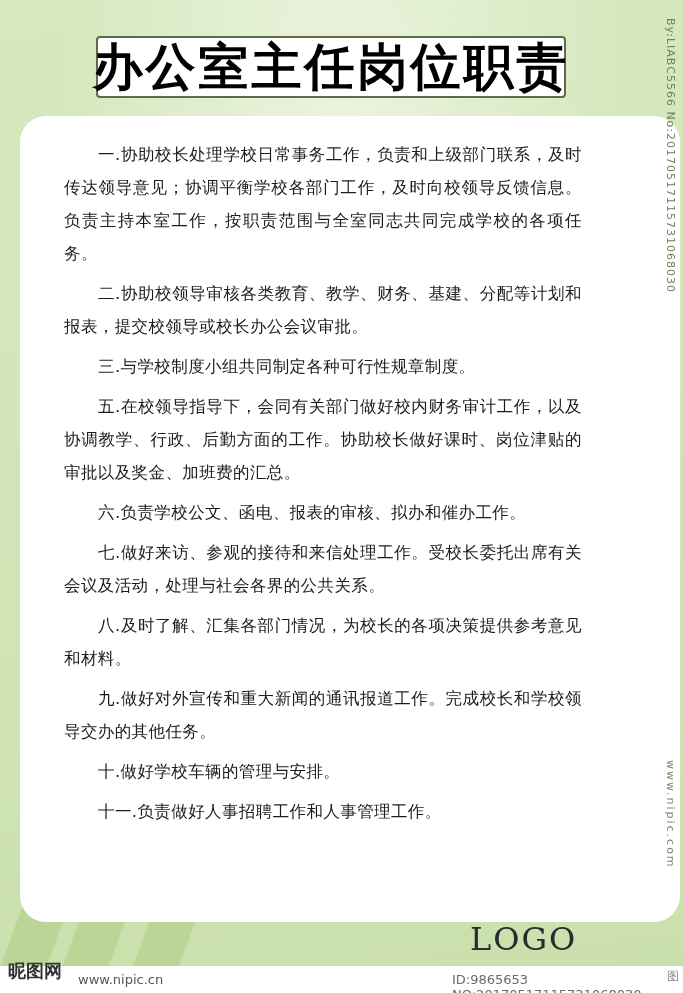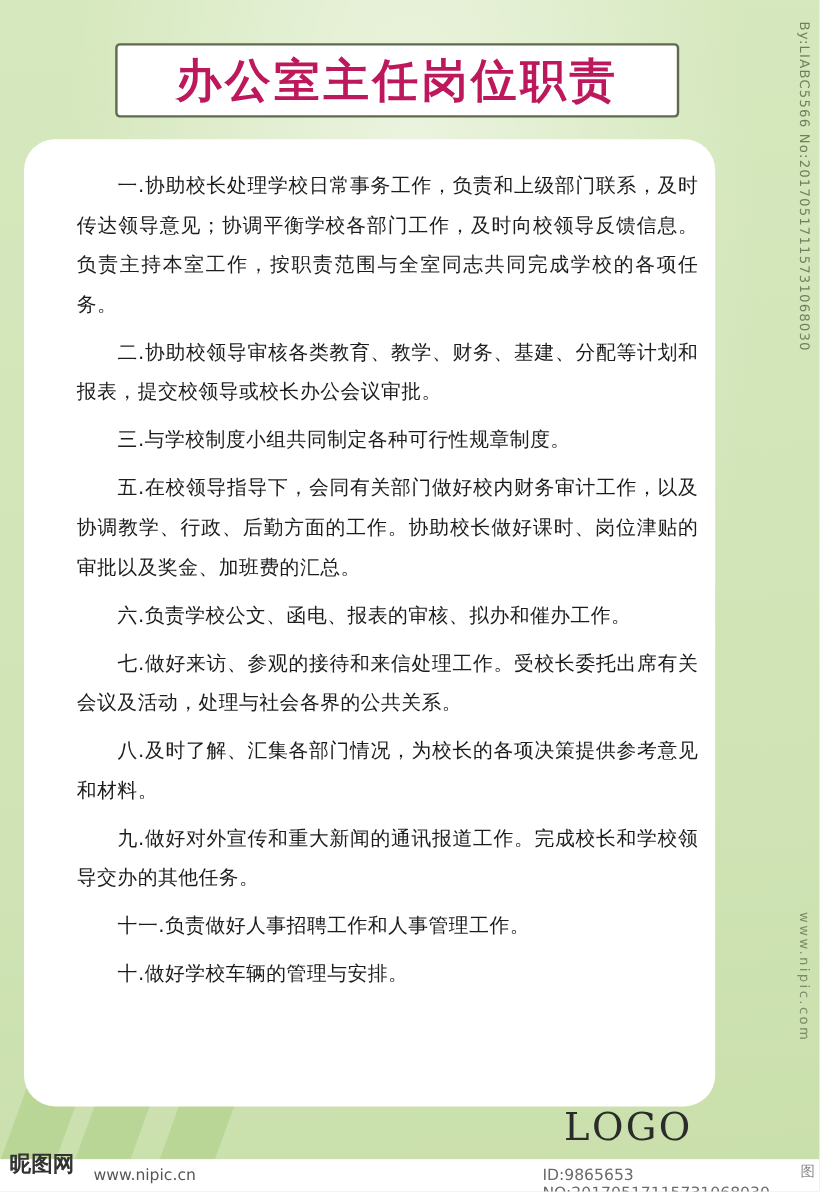--- a/index.html
+++ b/index.html
@@ -41,21 +41,21 @@
   }
   #stripe1 { left: 24px;  top: 838px; width: 46px; height: 128px; }
   #stripe2 { left: 86px;  top: 838px; width: 46px; height: 128px; }
   #stripe3 { left: 148px; top: 884px; width: 46px; height: 82px; }
 
   
   #card {
     position: absolute;
     left: 20px;
     top: 116px;
-    width: 576px;
+    width: 660px;
     height: 806px;
     background: #ffffff;
     border-radius: 26px;
   }
   #card-inner {
     position: absolute;
     left: 44px;
     top: 22px;
     width: 518px;
   }
@@ -71,23 +71,23 @@
     border: 2px solid #5f6b4e;
     border-radius: 4px;
     box-sizing: border-box;
     display: flex;
     align-items: center;
     justify-content: center;
   }
   #title-text {
     font-family: "DejaVu Sans", "Liberation Sans", sans-serif;
     font-weight: bold;
-    font-size: 38px;
+    font-size: 50px;
     letter-spacing: 3px;
-    color: #be185d;
+    color: #000000;
     white-space: nowrap;
   }
 
   
   .para {
     font-family: "DejaVu Sans", "Liberation Sans", sans-serif;
     font-size: 16.5px;
     line-height: 33px;
     color: #1c1c1c;
     text-indent: 34px;
@@ -185,22 +185,22 @@
   <div id="card">
     <div id="card-inner">
       <p class="para">一.协助校长处理学校日常事务工作，负责和上级部门联系，及时传达领导意见；协调平衡学校各部门工作，及时向校领导反馈信息。负责主持本室工作，按职责范围与全室同志共同完成学校的各项任务。</p>
       <p class="para">二.协助校领导审核各类教育、教学、财务、基建、分配等计划和报表，提交校领导或校长办公会议审批。</p>
       <p class="para">三.与学校制度小组共同制定各种可行性规章制度。</p>
       <p class="para">五.在校领导指导下，会同有关部门做好校内财务审计工作，以及协调教学、行政、后勤方面的工作。协助校长做好课时、岗位津贴的审批以及奖金、加班费的汇总。</p>
       <p class="para">六.负责学校公文、函电、报表的审核、拟办和催办工作。</p>
       <p class="para">七.做好来访、参观的接待和来信处理工作。受校长委托出席有关会议及活动，处理与社会各界的公共关系。</p>
       <p class="para">八.及时了解、汇集各部门情况，为校长的各项决策提供参考意见和材料。</p>
       <p class="para">九.做好对外宣传和重大新闻的通讯报道工作。完成校长和学校领导交办的其他任务。</p>
+      <p class="para">十.做好学校车辆的管理与安排。</p>
       <p class="para">十一.负责做好人事招聘工作和人事管理工作。</p>
-      <p class="para">十.做好学校车辆的管理与安排。</p>
     </div>
   </div>
 
   <div id="logo">LOGO</div>
 
   <div class="vcode" id="vcode-top">By:LIABC5566 No:20170517115731068030</div>
   <div class="vcode" id="vcode-bottom">www.nipic.com</div>
 </div>
 
 <div id="bottombar"></div>

